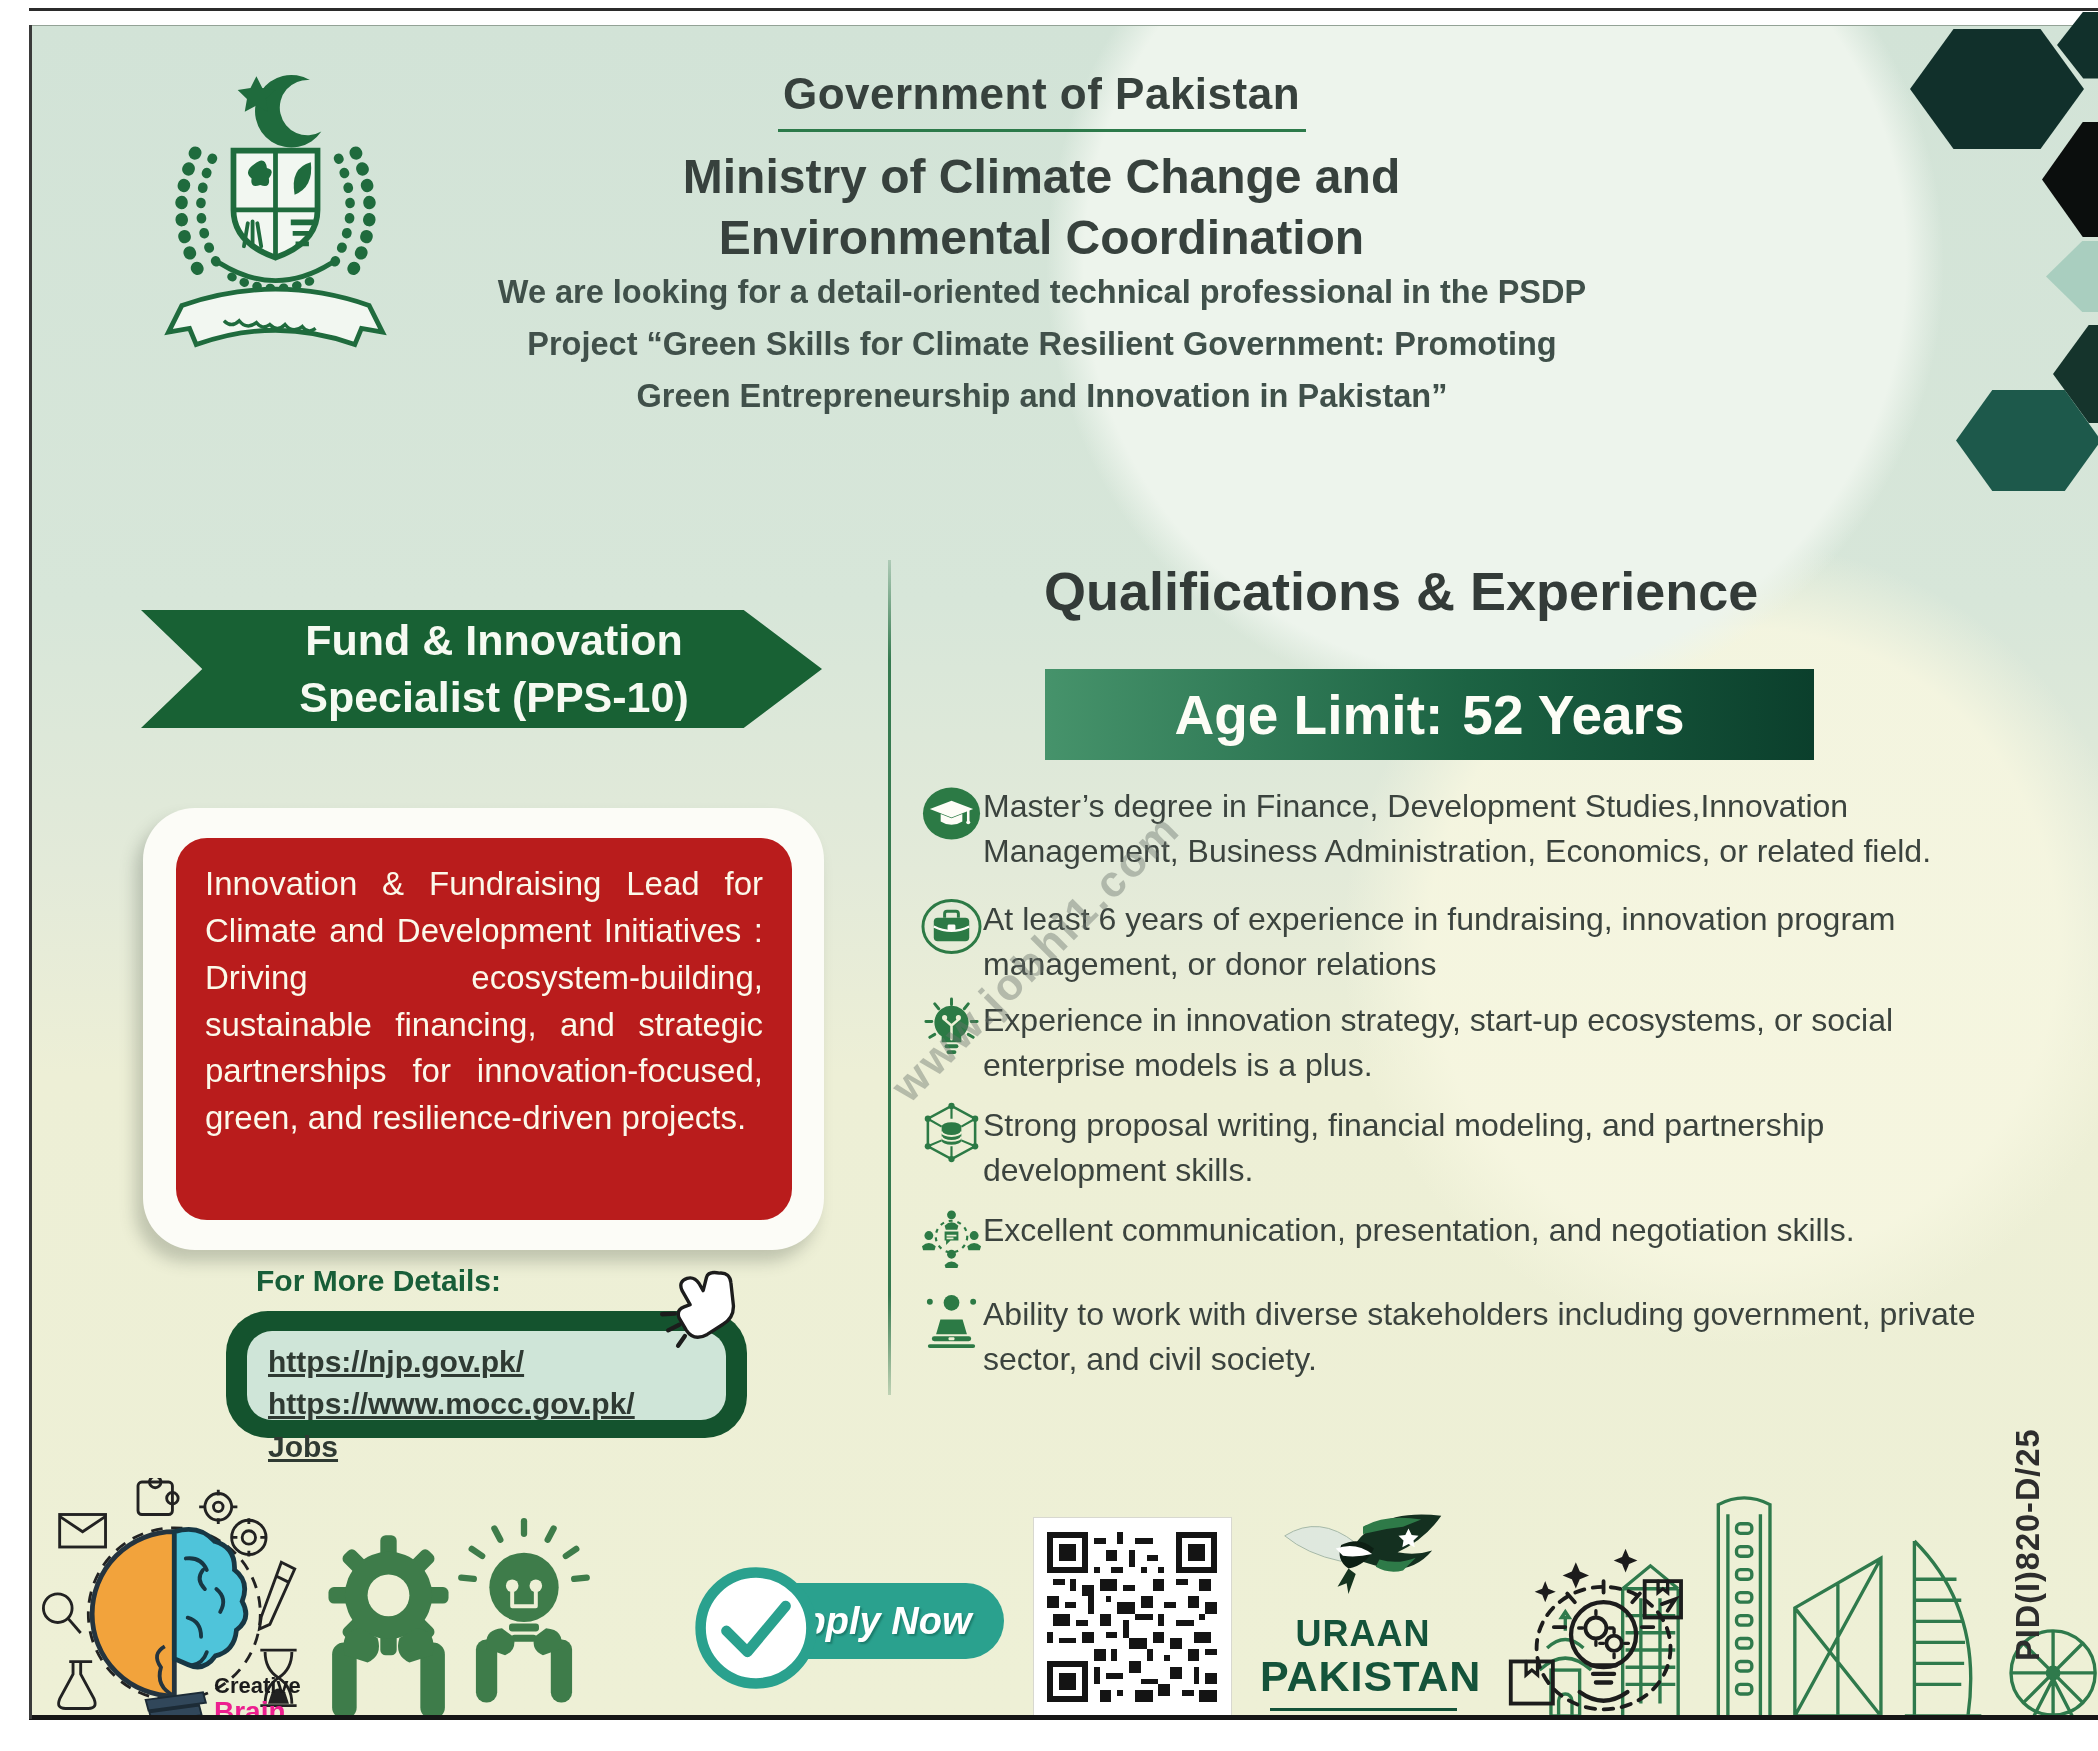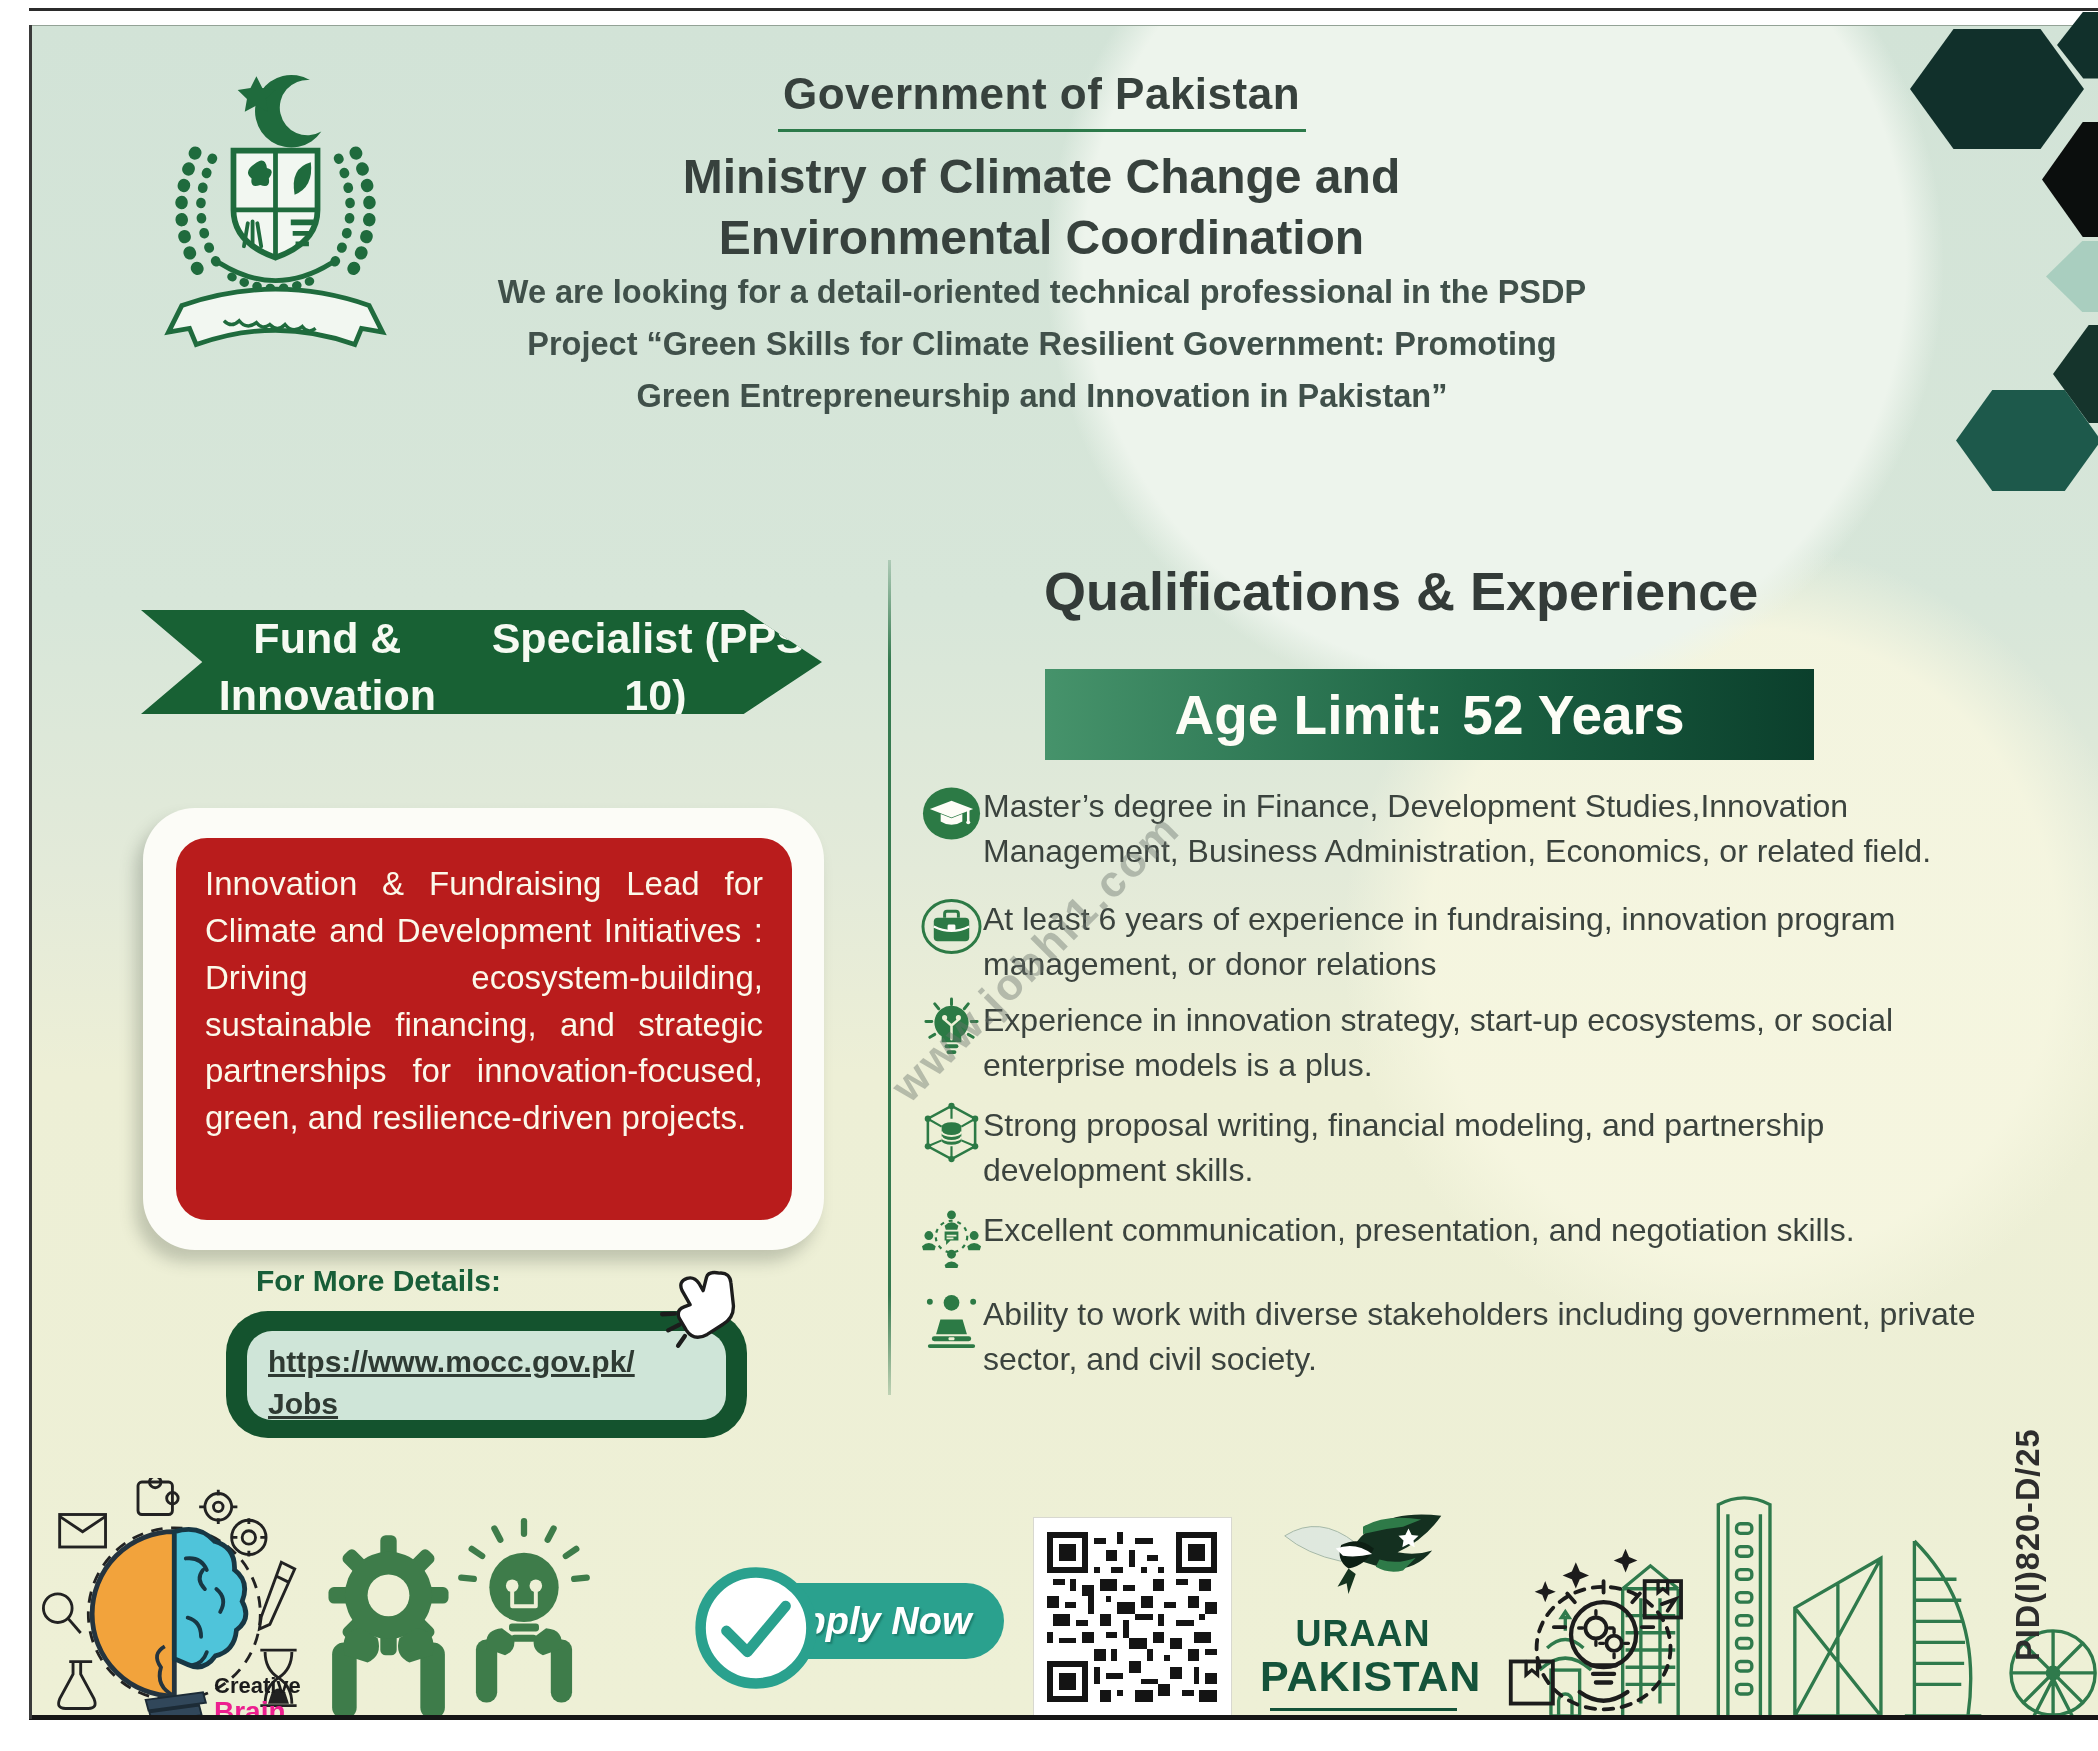--- a/index.html
+++ b/index.html
@@ -24,23 +24,23 @@
   .hex{clip-path:polygon(25% 0,75% 0,100% 50%,75% 100%,25% 100%,0 50%);}
 
   .header-block{left:363px;top:69px;width:1357px;text-align:center;}
   .govt-title{font-size:44px;font-weight:700;color:#37413d;letter-spacing:0.5px;}
   .govt-underline{width:528px;height:3.8px;background:#2c7a4a;margin:9.6px auto 13.4px auto;}
   .ministry{font-size:48px;font-weight:700;color:#37413d;line-height:1.28;}
   .intro{left:325px;top:266px;width:1434px;text-align:center;font-size:32.5px;font-weight:700;
          color:#40504a;line-height:1.6;}
 
   
-  .ribbon{left:141px;top:610px;width:681px;height:104px;background:#186134;
+  .ribbon{left:141px;top:610px;width:681px;height:118px;background:#186134;
     clip-path:polygon(0 0,88.5% 0,100% 50%,88.5% 100%,0 100%,9% 50%);
-    display:flex;flex-direction:row;justify-content:center;text-align:center;
+    display:flex;flex-direction:column;justify-content:center;text-align:center;
     color:#f6faf2;font-size:43px;font-weight:700;line-height:1.32;padding-left:25px;box-sizing:border-box;}
   .desc-card{left:143px;top:808px;width:681px;height:442px;background:#fcfcf7;border-radius:52px;
     box-shadow:-7.6px 11.5px 15.3px rgba(60,70,60,.25);}
   .desc-box{left:176px;top:838px;width:616px;height:382px;background:#b91c1c;border-radius:31px;
     padding:23px 29px;box-sizing:border-box;color:#fbf9ea;font-size:33px;font-weight:500;
     line-height:1.42;text-align:justify;}
   .details-label{left:256px;top:1264px;font-size:30px;font-weight:700;color:#185e38;}
   .link-outer{left:226px;top:1311px;width:521px;height:127px;background:#14532e;border-radius:42px;}
   .link-inner{left:247px;top:1331px;width:479px;height:89px;background:#cfe5d8;border-radius:25px;
     padding:9.6px 21px;box-sizing:border-box;}
@@ -148,20 +148,21 @@
     <span>Fund &amp; Innovation</span>
     <span>Specialist (PPS-10)</span>
   </div>
 
   <div class="abs desc-card"></div>
   <div class="abs desc-box">Innovation &amp; Fundraising Lead for Climate and Development Initiatives : Driving ecosystem-building, sustainable financing, and strategic partnerships for innovation-focused, green, and resilience-driven projects.</div>
 
   <div class="abs details-label">For More Details:</div>
   <div class="abs link-outer"></div>
   <div class="abs link-inner">
+    <a class="link">https://njp.gov.pk/</a>
     <a class="link">https://www.mocc.gov.pk/ Jobs</a>
   </div>
   <svg class="abs hand-icon" viewBox="0 0 96 96">
     <path d="M60 8 q11 -2 13 9 l5 23 q2 13 -9 21 l-15 12 q-13 9 -22 -2 l-9 -12 q-4 -8 4 -12 l6 -3 -10 -14 q-5 -9 4 -13 q7 -3 13 4 l5 7 2 -14 q1 -7 13 -6 z" fill="#ffffff" stroke="#1c1c1c" stroke-width="3.5" stroke-linejoin="round"></path>
     <g stroke="#1c1c1c" stroke-width="4.5" stroke-linecap="round">
       <path d="M24 66 l-11 7 M31 77 l-6 11 M18 55 l-13 2"></path>
     </g>
   </svg>
 
   <div class="abs q-heading">Qualifications &amp; Experience</div>

